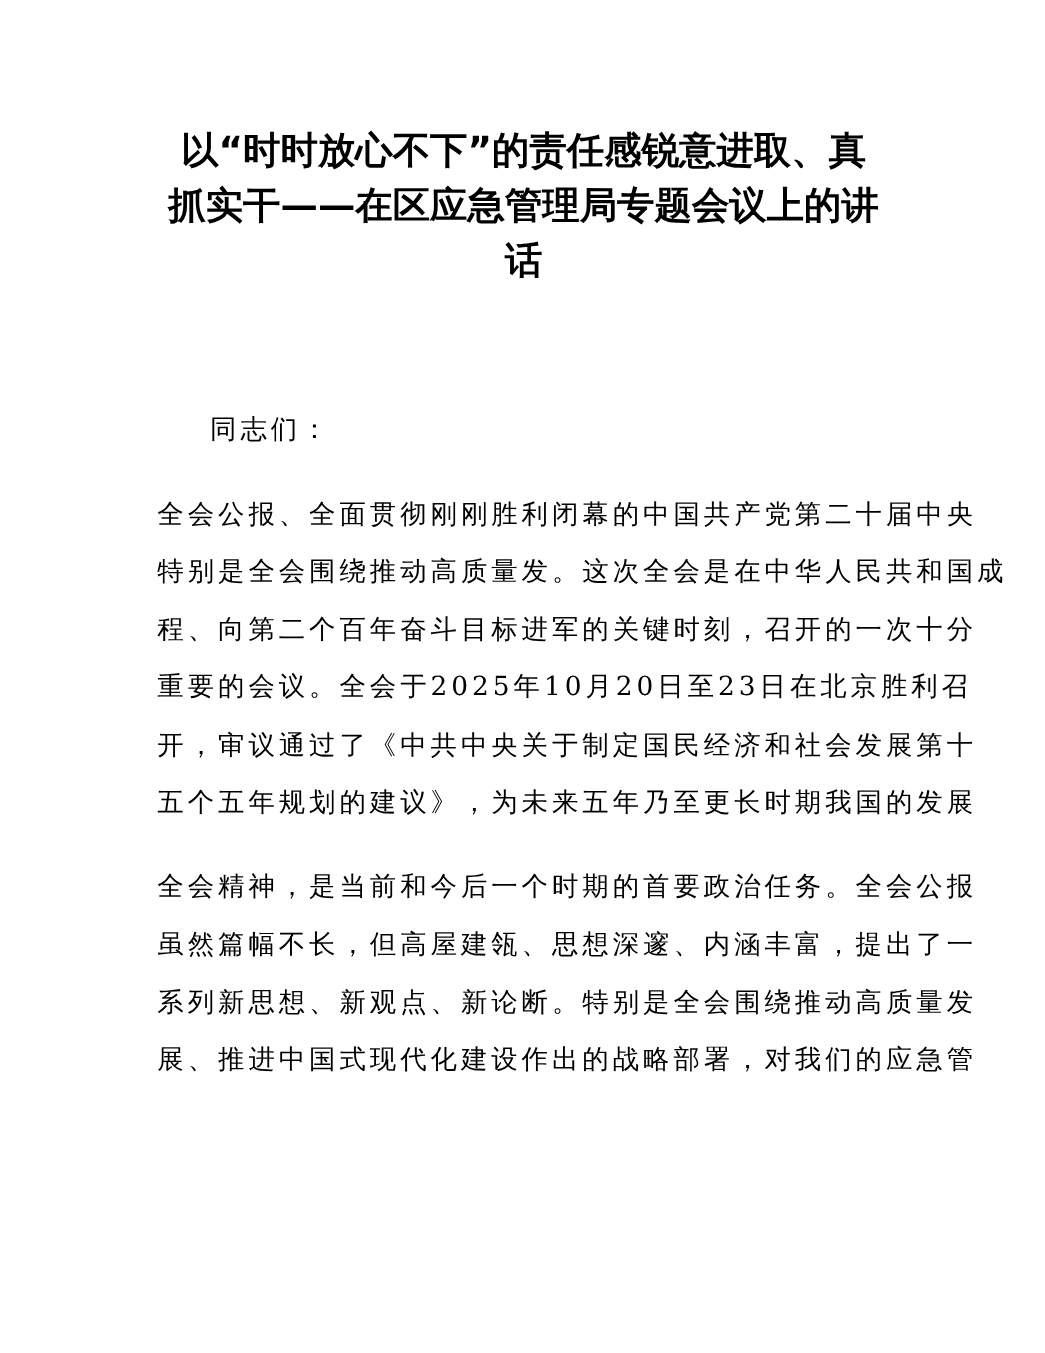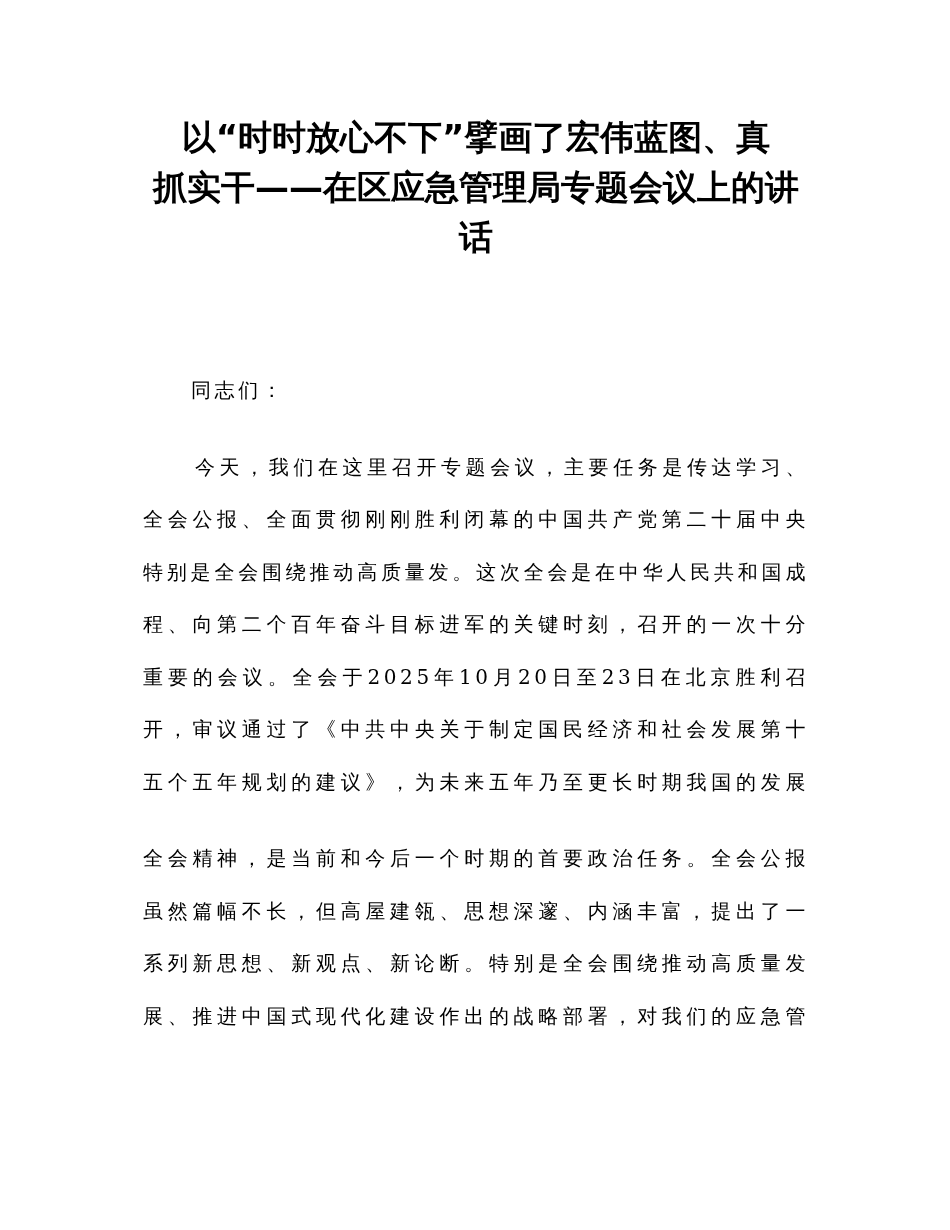--- a/index.html
+++ b/index.html
@@ -29,21 +29,21 @@
       margin: 0;
       letter-spacing: 0px;
     }
     .title-line {
       display: block;
       white-space: nowrap;
     }
     .body {
       margin-top: 102px;
       font-family: "DejaVu Serif", "Liberation Serif", serif;
-      font-size: 20px;
+      font-size: 24px;
       line-height: 52.5px;
       letter-spacing: 3.6px;
     }
     .salutation {
       margin: 0 0 24px 0;
       text-indent: 48px;
     }
     .line {
       display: block;
       white-space: nowrap;
@@ -55,30 +55,29 @@
     }
     .line.indent {
       padding-left: 52px;
     }
   </style>
 </head>
 <body>
 
 <div class="page">
   <h1 class="title">
-    <span class="title-line">以“时时放心不下”擘画了宏伟蓝图、真</span>
+    <span class="title-line">以“时时放心不下”的责任感锐意进取、真</span>
     <span class="title-line">抓实干——在区应急管理局专题会议上的讲</span>
     <span class="title-line">话</span>
   </h1>
 
   <div class="body">
     <p class="salutation">同志们：</p>
 
     <div class="para-block" style="margin-bottom:24px;">
-      <span class="line indent">今天，我们在这里召开专题会议，主要任务是传达学习、</span>
       <span class="line">全会公报、全面贯彻刚刚胜利闭幕的中国共产党第二十届中央</span>
       <span class="line">特别是全会围绕推动高质量发。这次全会是在中华人民共和国成</span>
       <span class="line">程、向第二个百年奋斗目标进军的关键时刻，召开的一次十分</span>
       <span class="line">重要的会议。全会于2025年10月20日至23日在北京胜利召</span>
       <span class="line">开，审议通过了《中共中央关于制定国民经济和社会发展第十</span>
       <span class="line">五个五年规划的建议》，为未来五年乃至更长时期我国的发展</span>
     </div>
 
     <div class="para-block">
       <span class="line">全会精神，是当前和今后一个时期的首要政治任务。全会公报</span>

